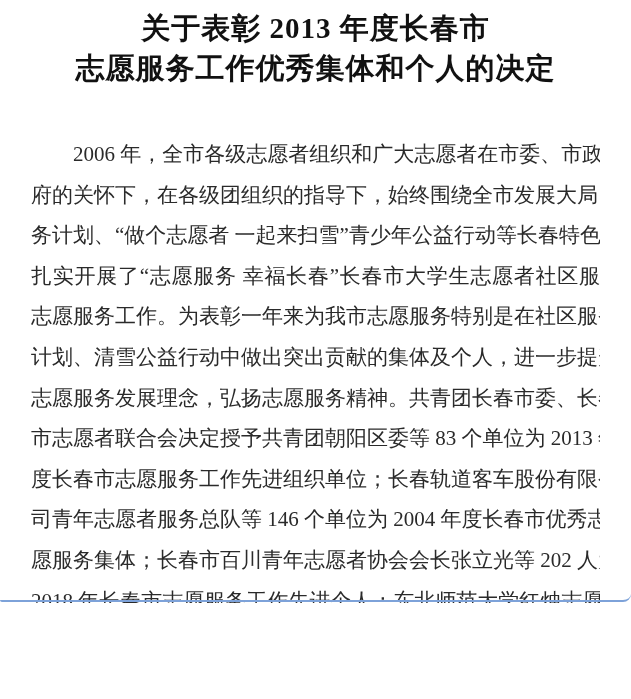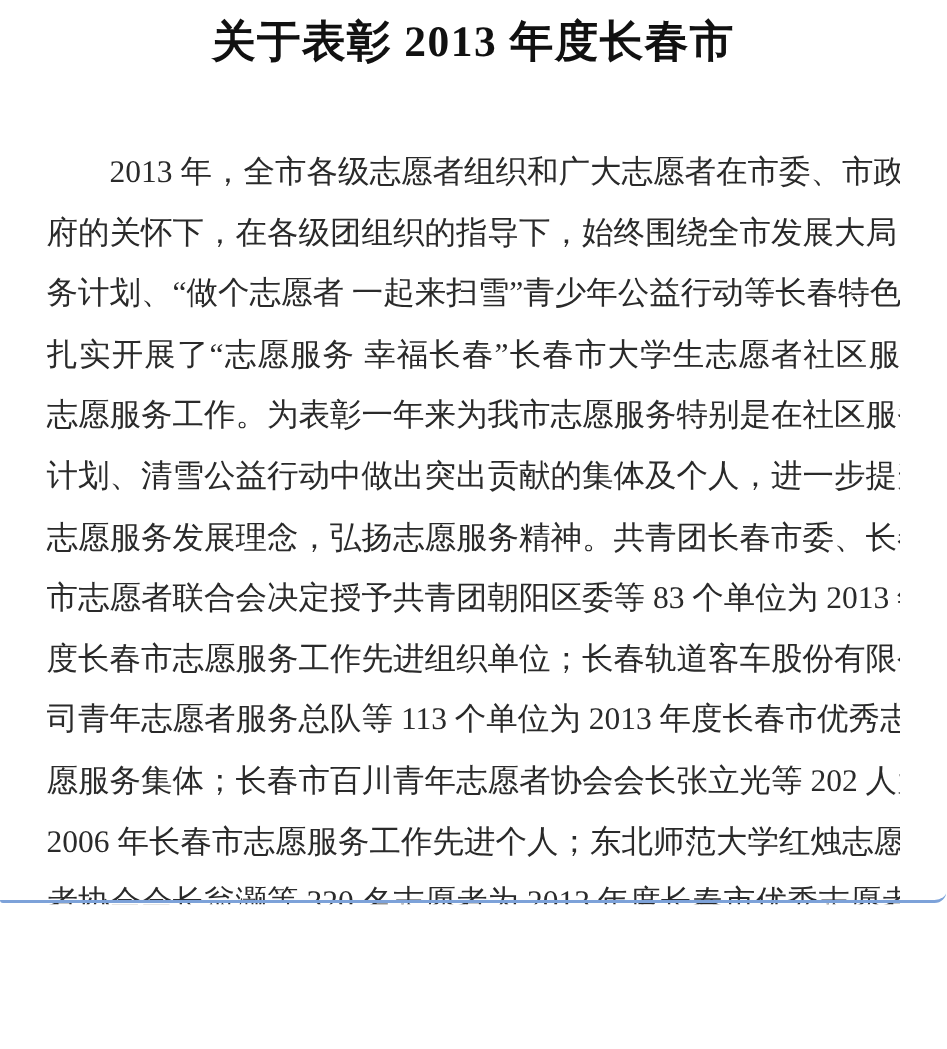--- a/index.html
+++ b/index.html
@@ -54,32 +54,33 @@
     border-bottom-right-radius: 8px;
     border-bottom-left-radius: 2px;
   }
 </style>
 </head>
 <body>
 
 <div class="page">
   <h1 class="title">
     <span class="title-line">关于表彰 2013 年度长春市</span>
+    <span class="title-line">志愿服务工作优秀集体和个人的决定</span>
   </h1>
 
   <div class="doc-body">
-    <div class="body-line indent">2013 年，全市各级志愿者组织和广大志愿者在市委、市政</div>
+    <div class="body-line indent">2006 年，全市各级志愿者组织和广大志愿者在市委、市政</div>
     <div class="body-line">府的关怀下，在各级团组织的指导下，始终围绕全市发展大局，</div>
     <div class="body-line">务计划、“做个志愿者 一起来扫雪”青少年公益行动等长春特色</div>
     <div class="body-line">扎实开展了“志愿服务 幸福长春”长春市大学生志愿者社区服</div>
     <div class="body-line">志愿服务工作。为表彰一年来为我市志愿服务特别是在社区服务</div>
     <div class="body-line">计划、清雪公益行动中做出突出贡献的集体及个人，进一步提升</div>
     <div class="body-line">志愿服务发展理念，弘扬志愿服务精神。共青团长春市委、长春</div>
     <div class="body-line">市志愿者联合会决定授予共青团朝阳区委等 83 个单位为 2013 年</div>
     <div class="body-line">度长春市志愿服务工作先进组织单位；长春轨道客车股份有限公</div>
-    <div class="body-line">司青年志愿者服务总队等 113 个单位为 2013 年度长春市优秀志</div>
+    <div class="body-line">司青年志愿者服务总队等 146 个单位为 2004 年度长春市优秀志</div>
     <div class="body-line">愿服务集体；长春市百川青年志愿者协会会长张立光等 202 人为</div>
-    <div class="body-line">2006 年长春市志愿服务工作先进个人；东北师范大学红烛志愿</div>
+    <div class="body-line">2018 年长春市志愿服务工作先进个人；东北师范大学红烛志愿</div>
     <div class="body-line">者协会会长翁灏等 320 名志愿者为 2013 年度长春市优秀志愿者。</div>
   </div>
 
   <div class="window-border" style="border-bottom-color: rgb(125, 162, 217);"></div>
 </div>
 
 </body></html>

